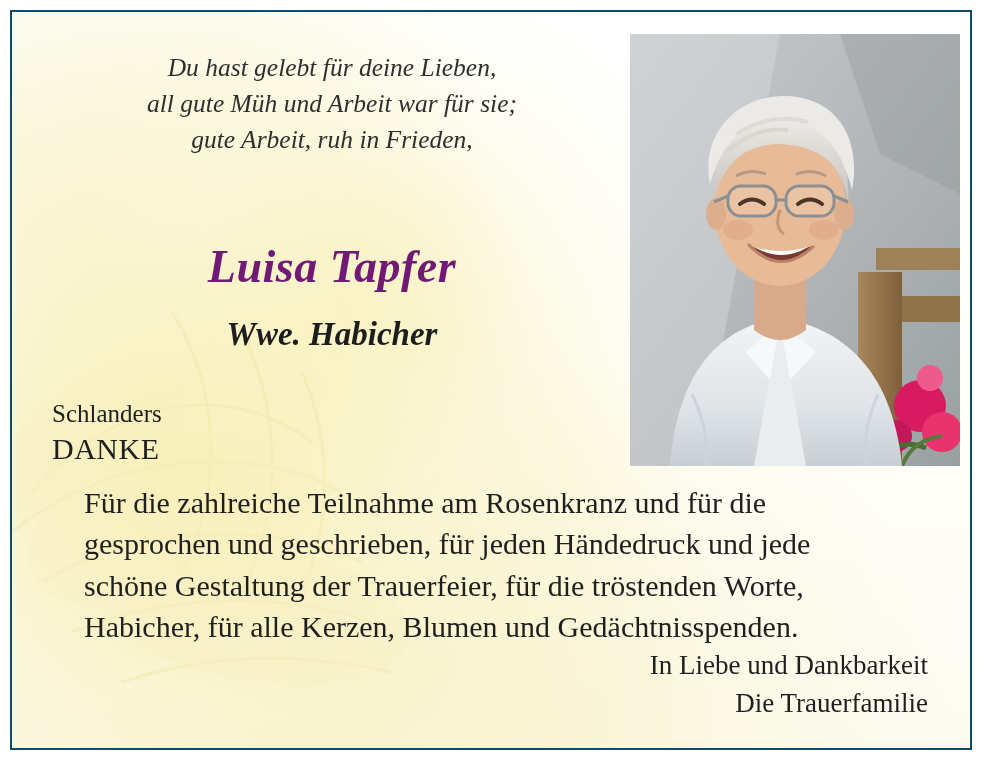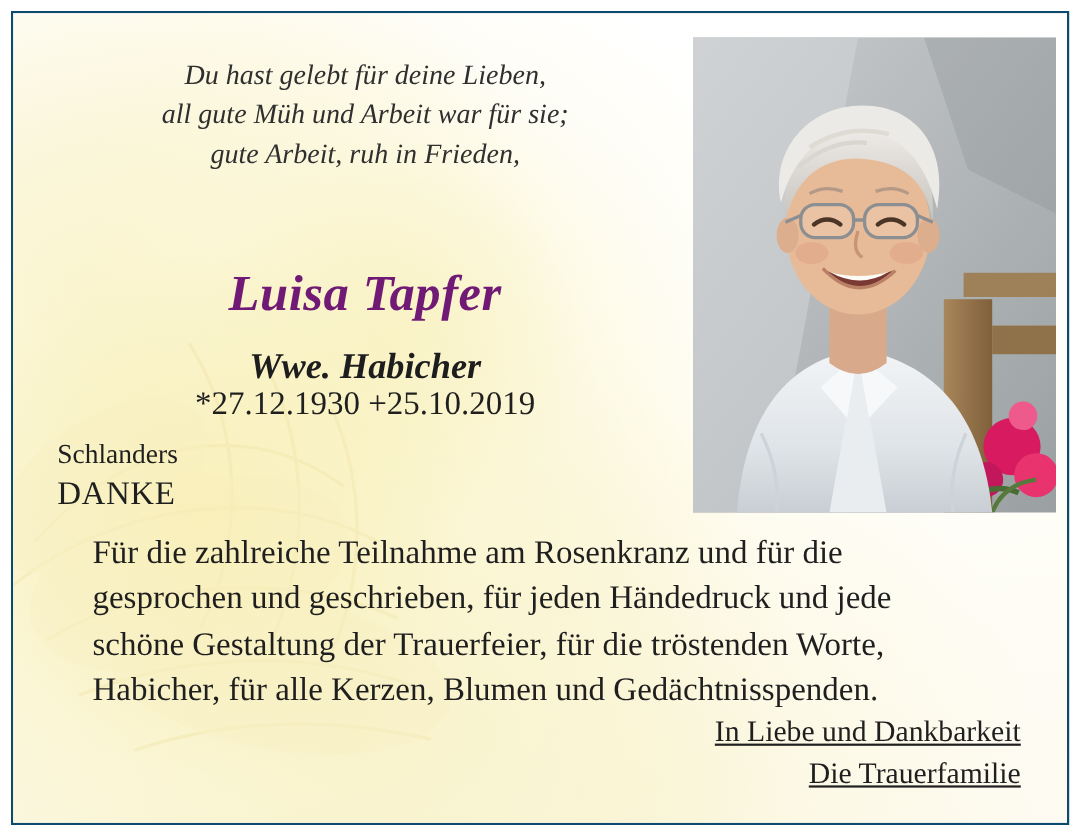--- a/index.html
+++ b/index.html
@@ -158,21 +158,21 @@
   .closing {
     position: absolute;
     right: 42px;
     top: 634px;
     width: 620px;
     text-align: right;
     font-size: 27px;
     line-height: 1.42;
     color: #1f1f1f;
   }
-  .closing div { white-space: nowrap; text-decoration: underline; }
+  .closing div { white-space: nowrap; }
 </style>
 </head>
 <body>
 
 <div class="page">
   <div class="notice">
 
     <div class="bg-wash"></div>
 
     <svg class="bg-petals" viewBox="0 0 620 560" xmlns="http://www.w3.org/2000/svg" aria-hidden="true">
@@ -196,21 +196,20 @@
     <div class="content">
 
       <div class="verse">
         <div>Du hast gelebt für deine Lieben,</div>
         <div>all gute Müh und Arbeit war für sie;</div>
         <div>gute Arbeit, ruh in Frieden,</div>
       </div>
 
       <div class="name">Luisa Tapfer</div>
       <div class="widow-name">Wwe. Habicher</div>
-      <div class="dates">*27.12.1930  +25.10.2019</div>
       <div class="place">Schlanders</div>
 
       <div class="photo">
         <svg width="330" height="432" viewBox="0 0 330 432" xmlns="http://www.w3.org/2000/svg" aria-hidden="true">
           <defs>
             <linearGradient id="wall" x1="0" y1="0" x2="1" y2="1">
               <stop offset="0%" stop-color="#c9ccce"></stop>
               <stop offset="45%" stop-color="#b5b9bb"></stop>
               <stop offset="100%" stop-color="#9aa0a2"></stop>
             </linearGradient>

